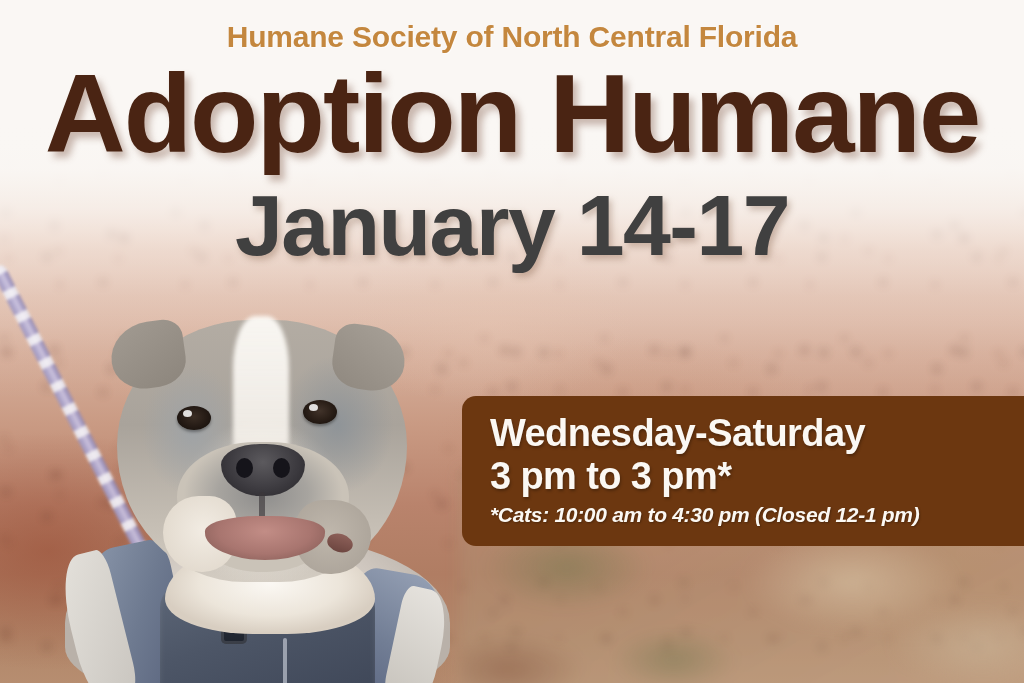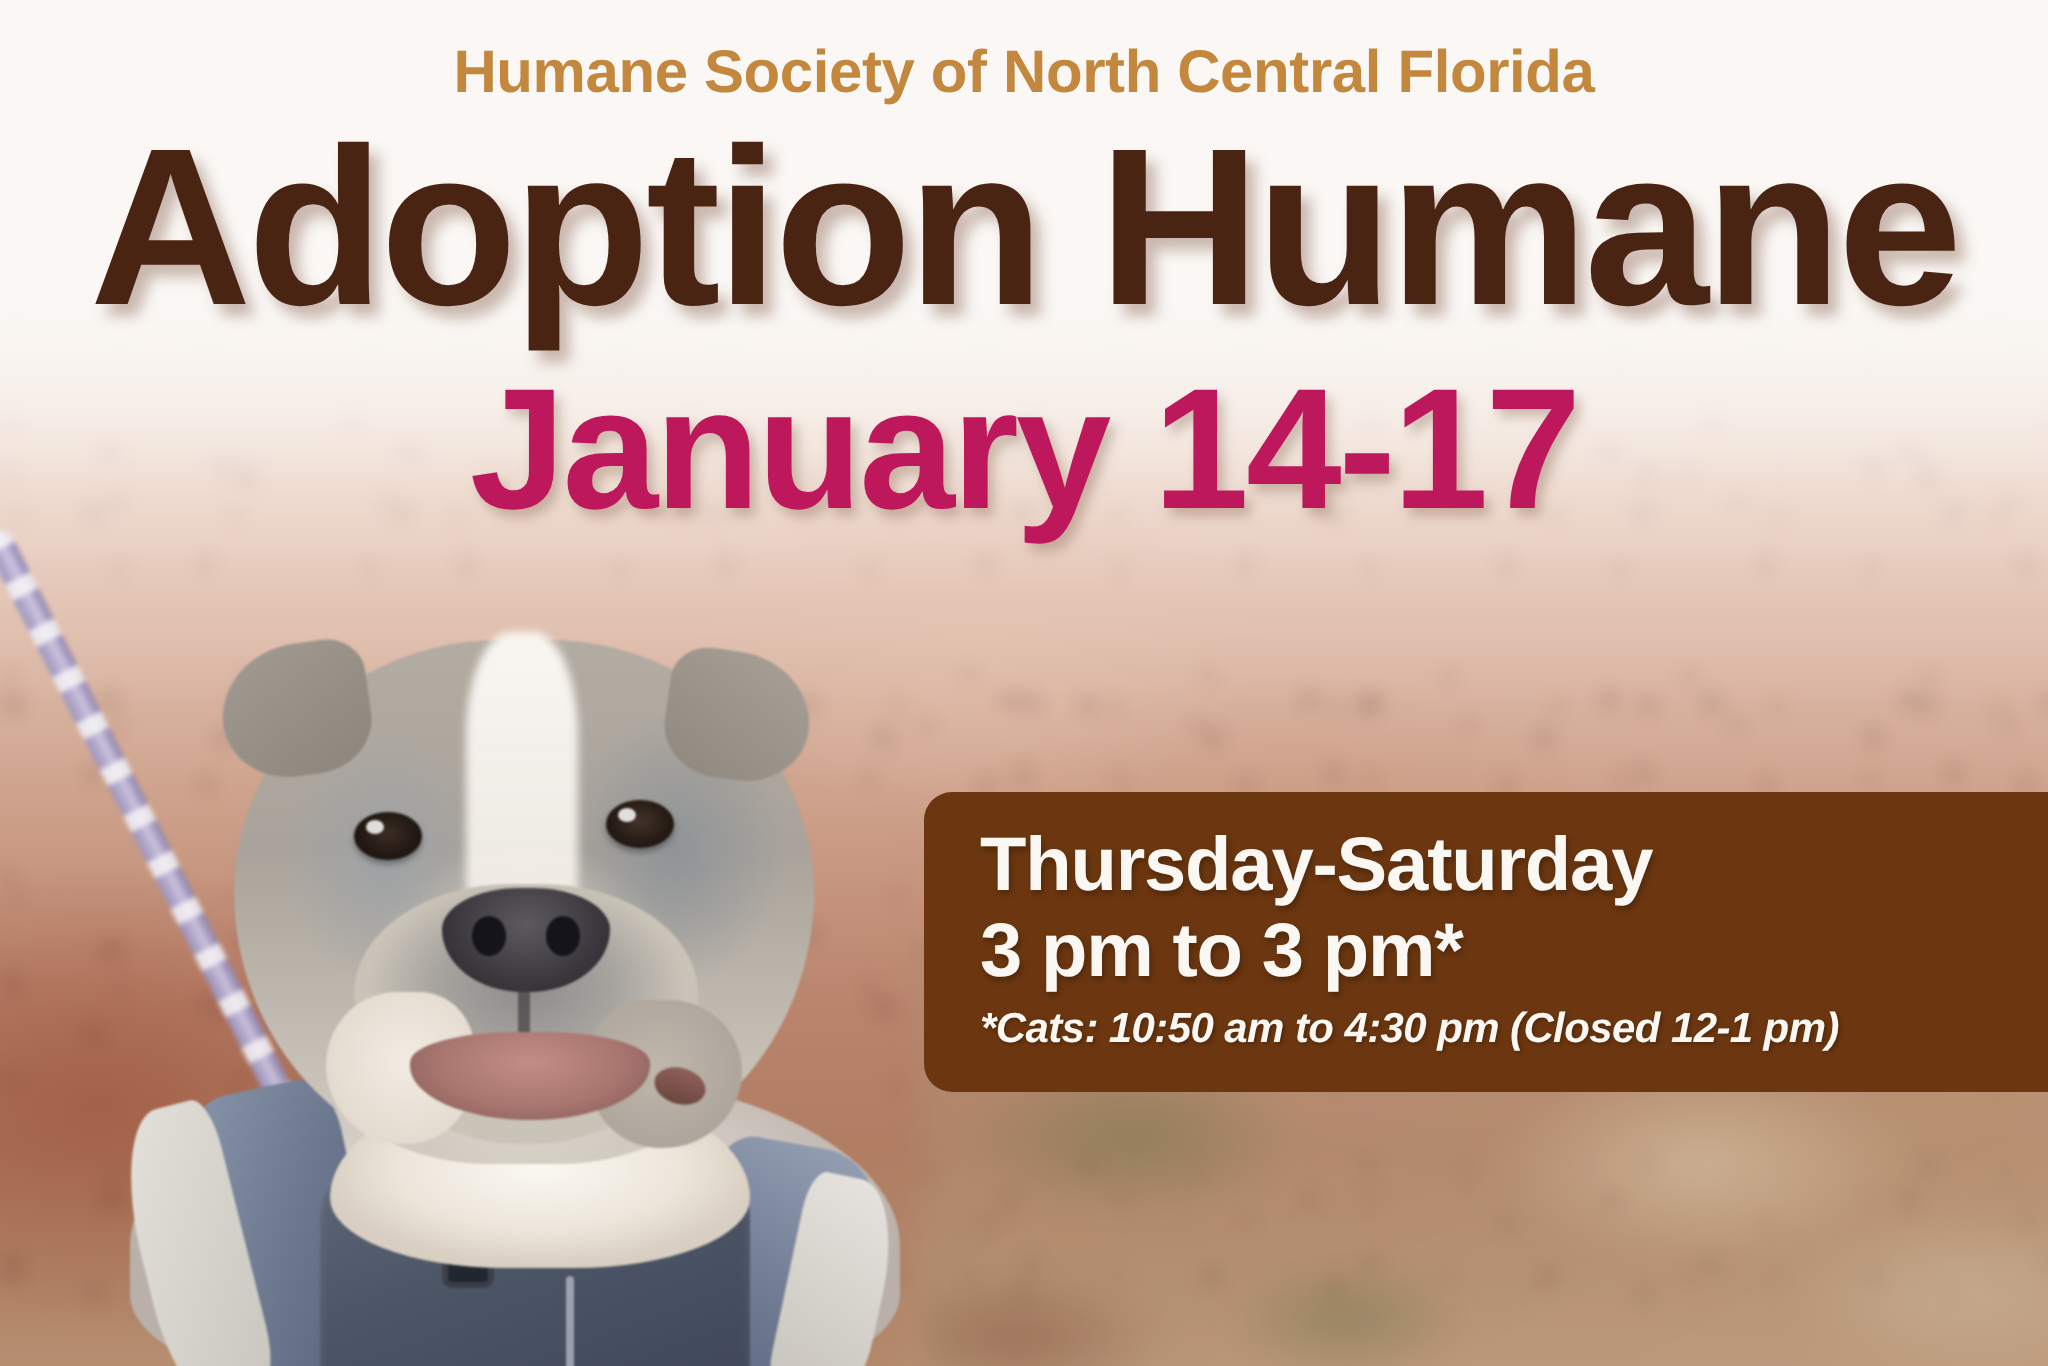--- a/index.html
+++ b/index.html
@@ -275,21 +275,21 @@
     white-space: nowrap;
   }
   .title-2 {
     position: absolute;
     left: 0; right: 0; top: 182px;
     text-align: center;
     font-size: 86px;
     line-height: 1.02;
     font-weight: 700;
     letter-spacing: -1.5px;
-    color: #be185d;
+    color: #404040;
     text-shadow: 3px 4px 6px rgba(130,92,70,0.35);
     white-space: nowrap;
   }
 
   
   .info-box {
     position: absolute;
     left: 462px;
     top: 396px;
     width: 580px;
@@ -361,18 +361,18 @@
     </div>
   </div>
 
   <div class="org-line">Humane Society of North Central Florida</div>
 
   <div class="title-1">Adoption Humane</div>
 
   <div class="title-2">January 14-17</div>
 
   <div class="info-box">
-    <div class="info-line-1">Thursday-Saturday</div>
+    <div class="info-line-1">Wednesday-Saturday</div>
     <div class="info-line-2">3 pm to 3 pm*</div>
-    <div class="info-note">*Cats: 10:50 am to 4:30 pm (Closed 12-1 pm)</div>
+    <div class="info-note">*Cats: 10:00 am to 4:30 pm (Closed 12-1 pm)</div>
   </div>
 
 </div>
 
 </body></html>

